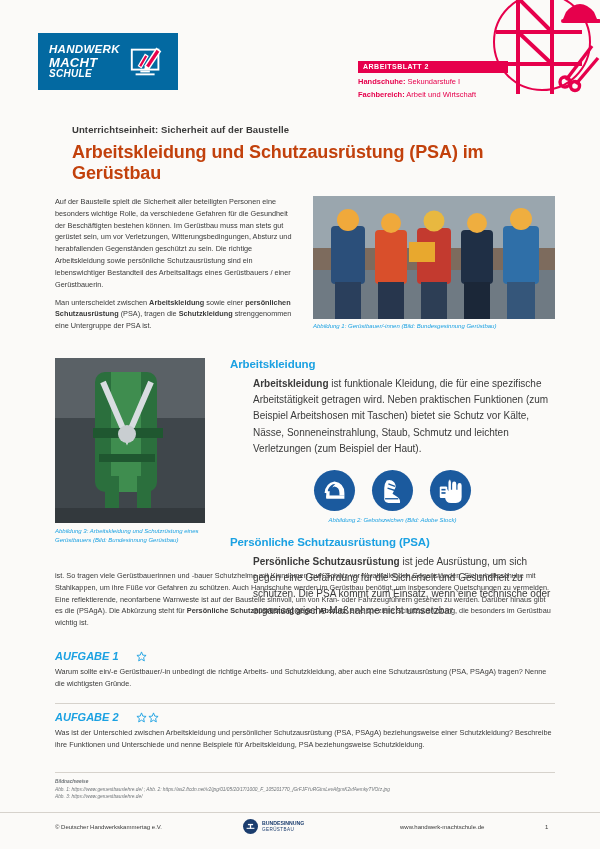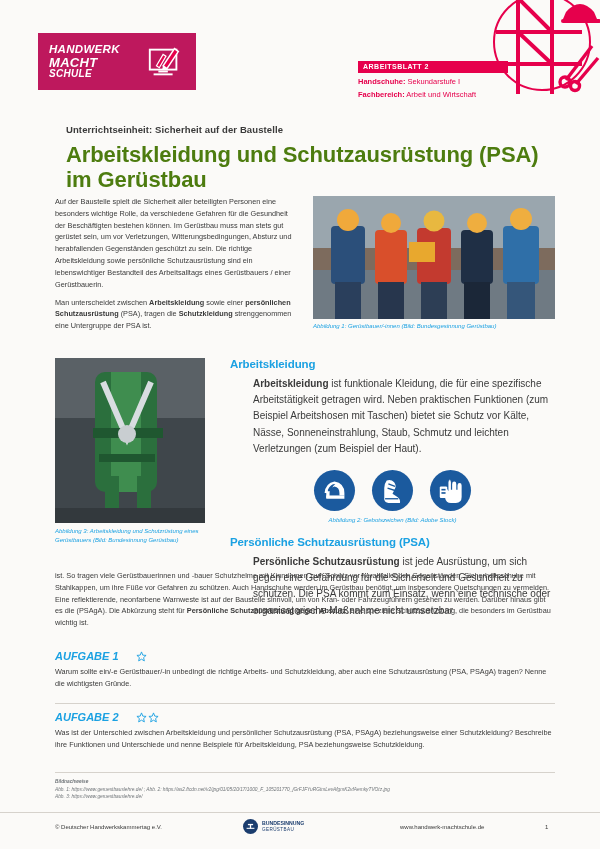--- a/index.html
+++ b/index.html
@@ -25,23 +25,23 @@
   .header {
     position: relative;
     height: 118px;
     background: #fbfaf8;
   }
 
   .logo-box {
     position: absolute;
     left: 38px;
     top: 33px;
-    width: 158px;
+    width: 140px;
     height: 57px;
-    background: #be185d;
+    background: #0369a1;
     display: flex;
     align-items: center;
     padding-left: 11px;
   }
   .logo-text {
     color: #ffffff;
     font-weight: bold;
     font-style: italic;
     line-height: 1.02;
     font-size: 13.5px;
@@ -87,35 +87,35 @@
     right: 0px;
     top: -10px;
     width: 130px;
     height: 120px;
     overflow: hidden;
   }
 
   
   .titles {
     position: absolute;
-    left: 66px;
+    left: 72px;
     top: 124px;
     width: 500px;
   }
   .kicker {
     font-size: 9.5px;
     font-weight: bold;
     color: #3a3a3a;
     letter-spacing: 0.1px;
   }
   .main-title {
     margin-top: 7px;
-    font-size: 22px;
+    font-size: 18px;
     font-weight: bold;
-    color: #4d7c0f;
+    color: #c2410c;
     letter-spacing: -0.1px;
     line-height: 1.15;
   }
 
   .intro-col {
     position: absolute;
     left: 55px;
     top: 196px;
     width: 245px;
     font-size: 7.3px;

